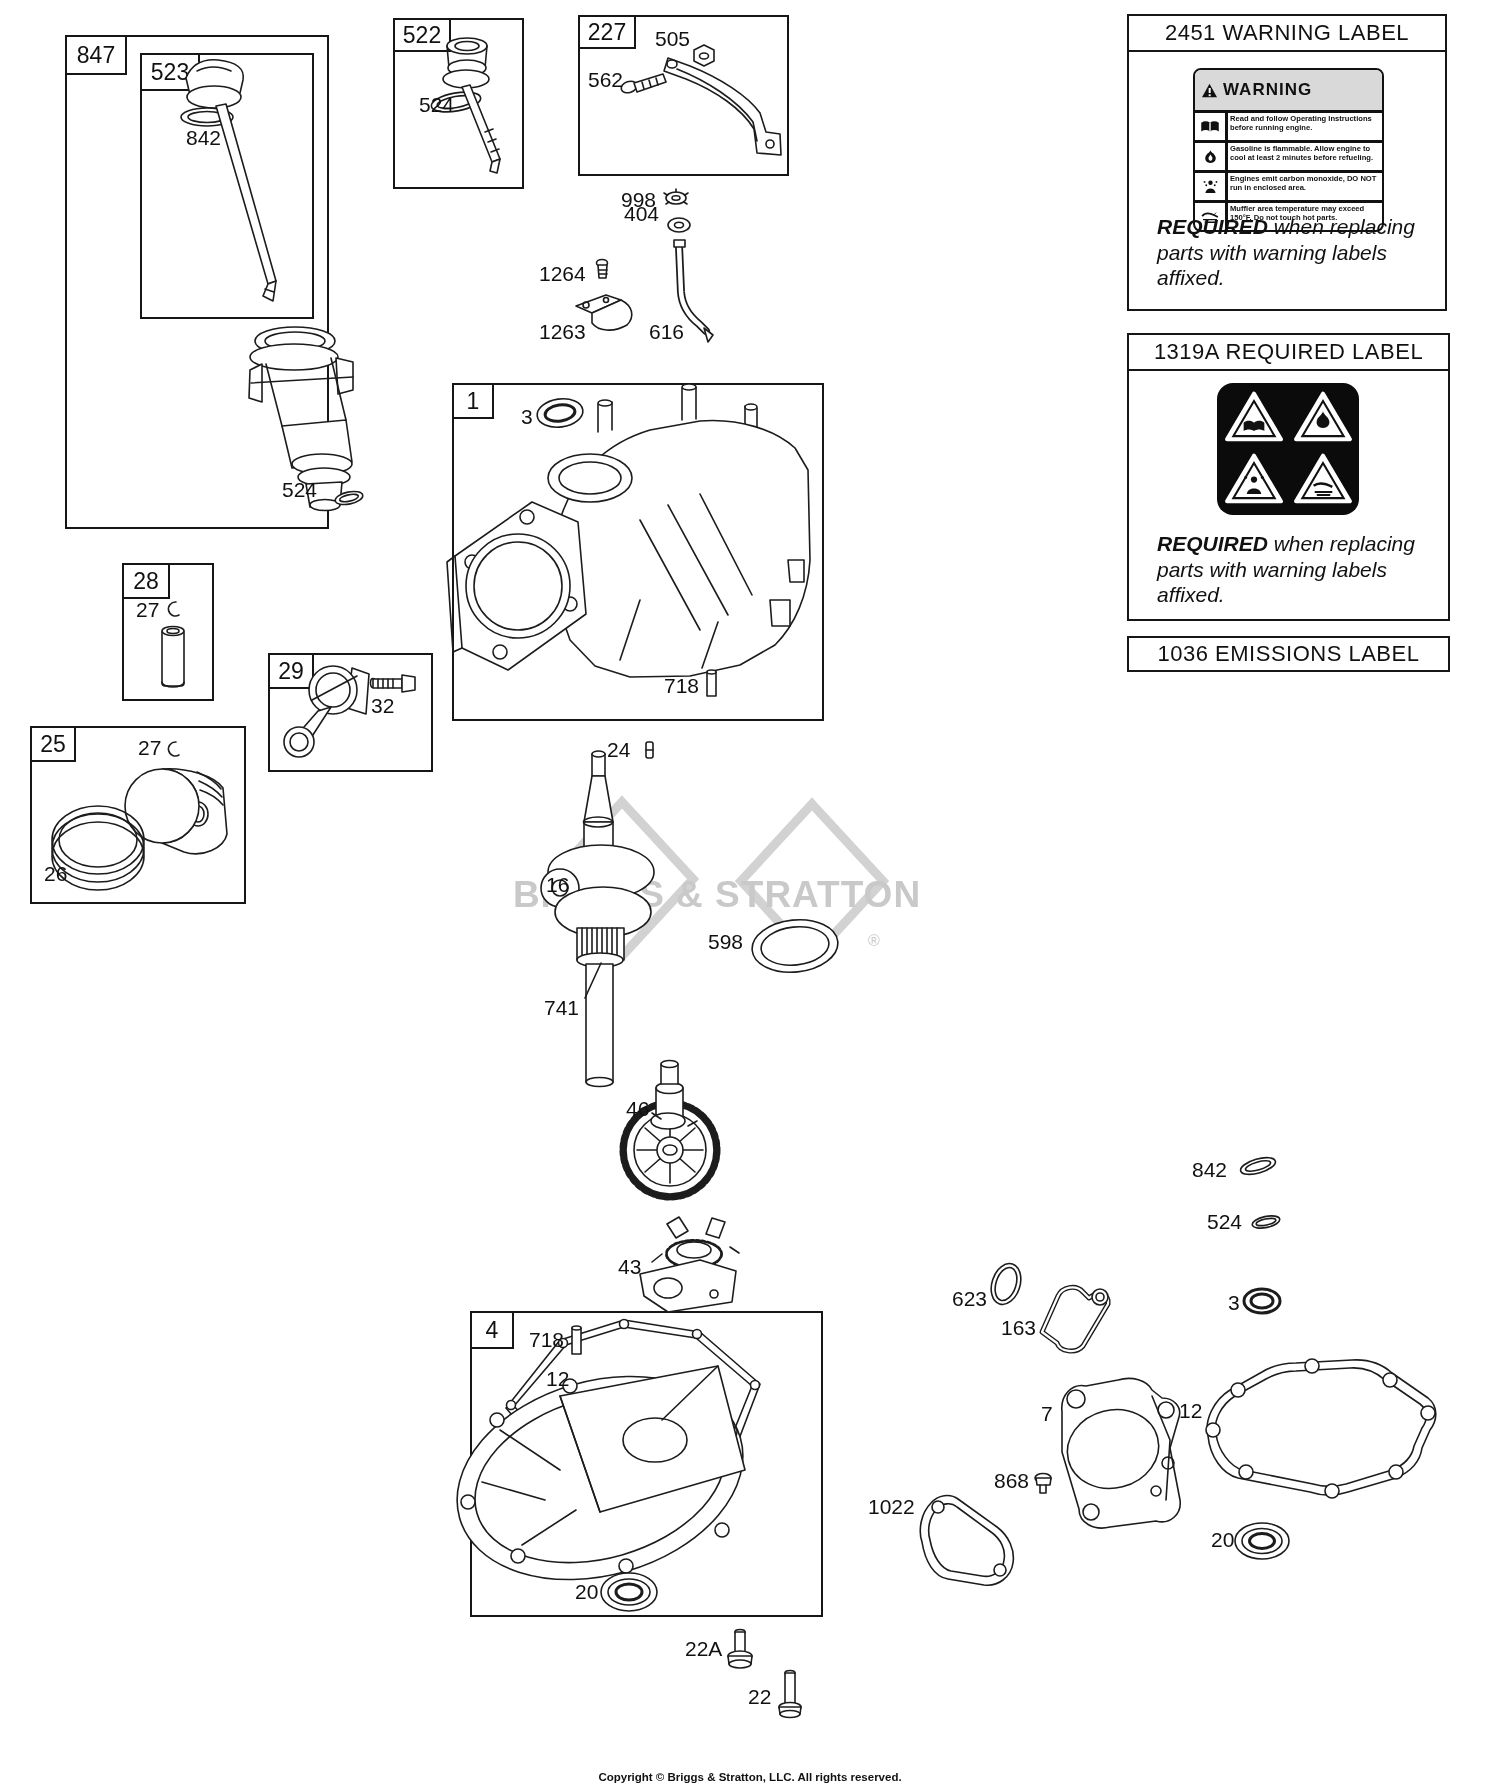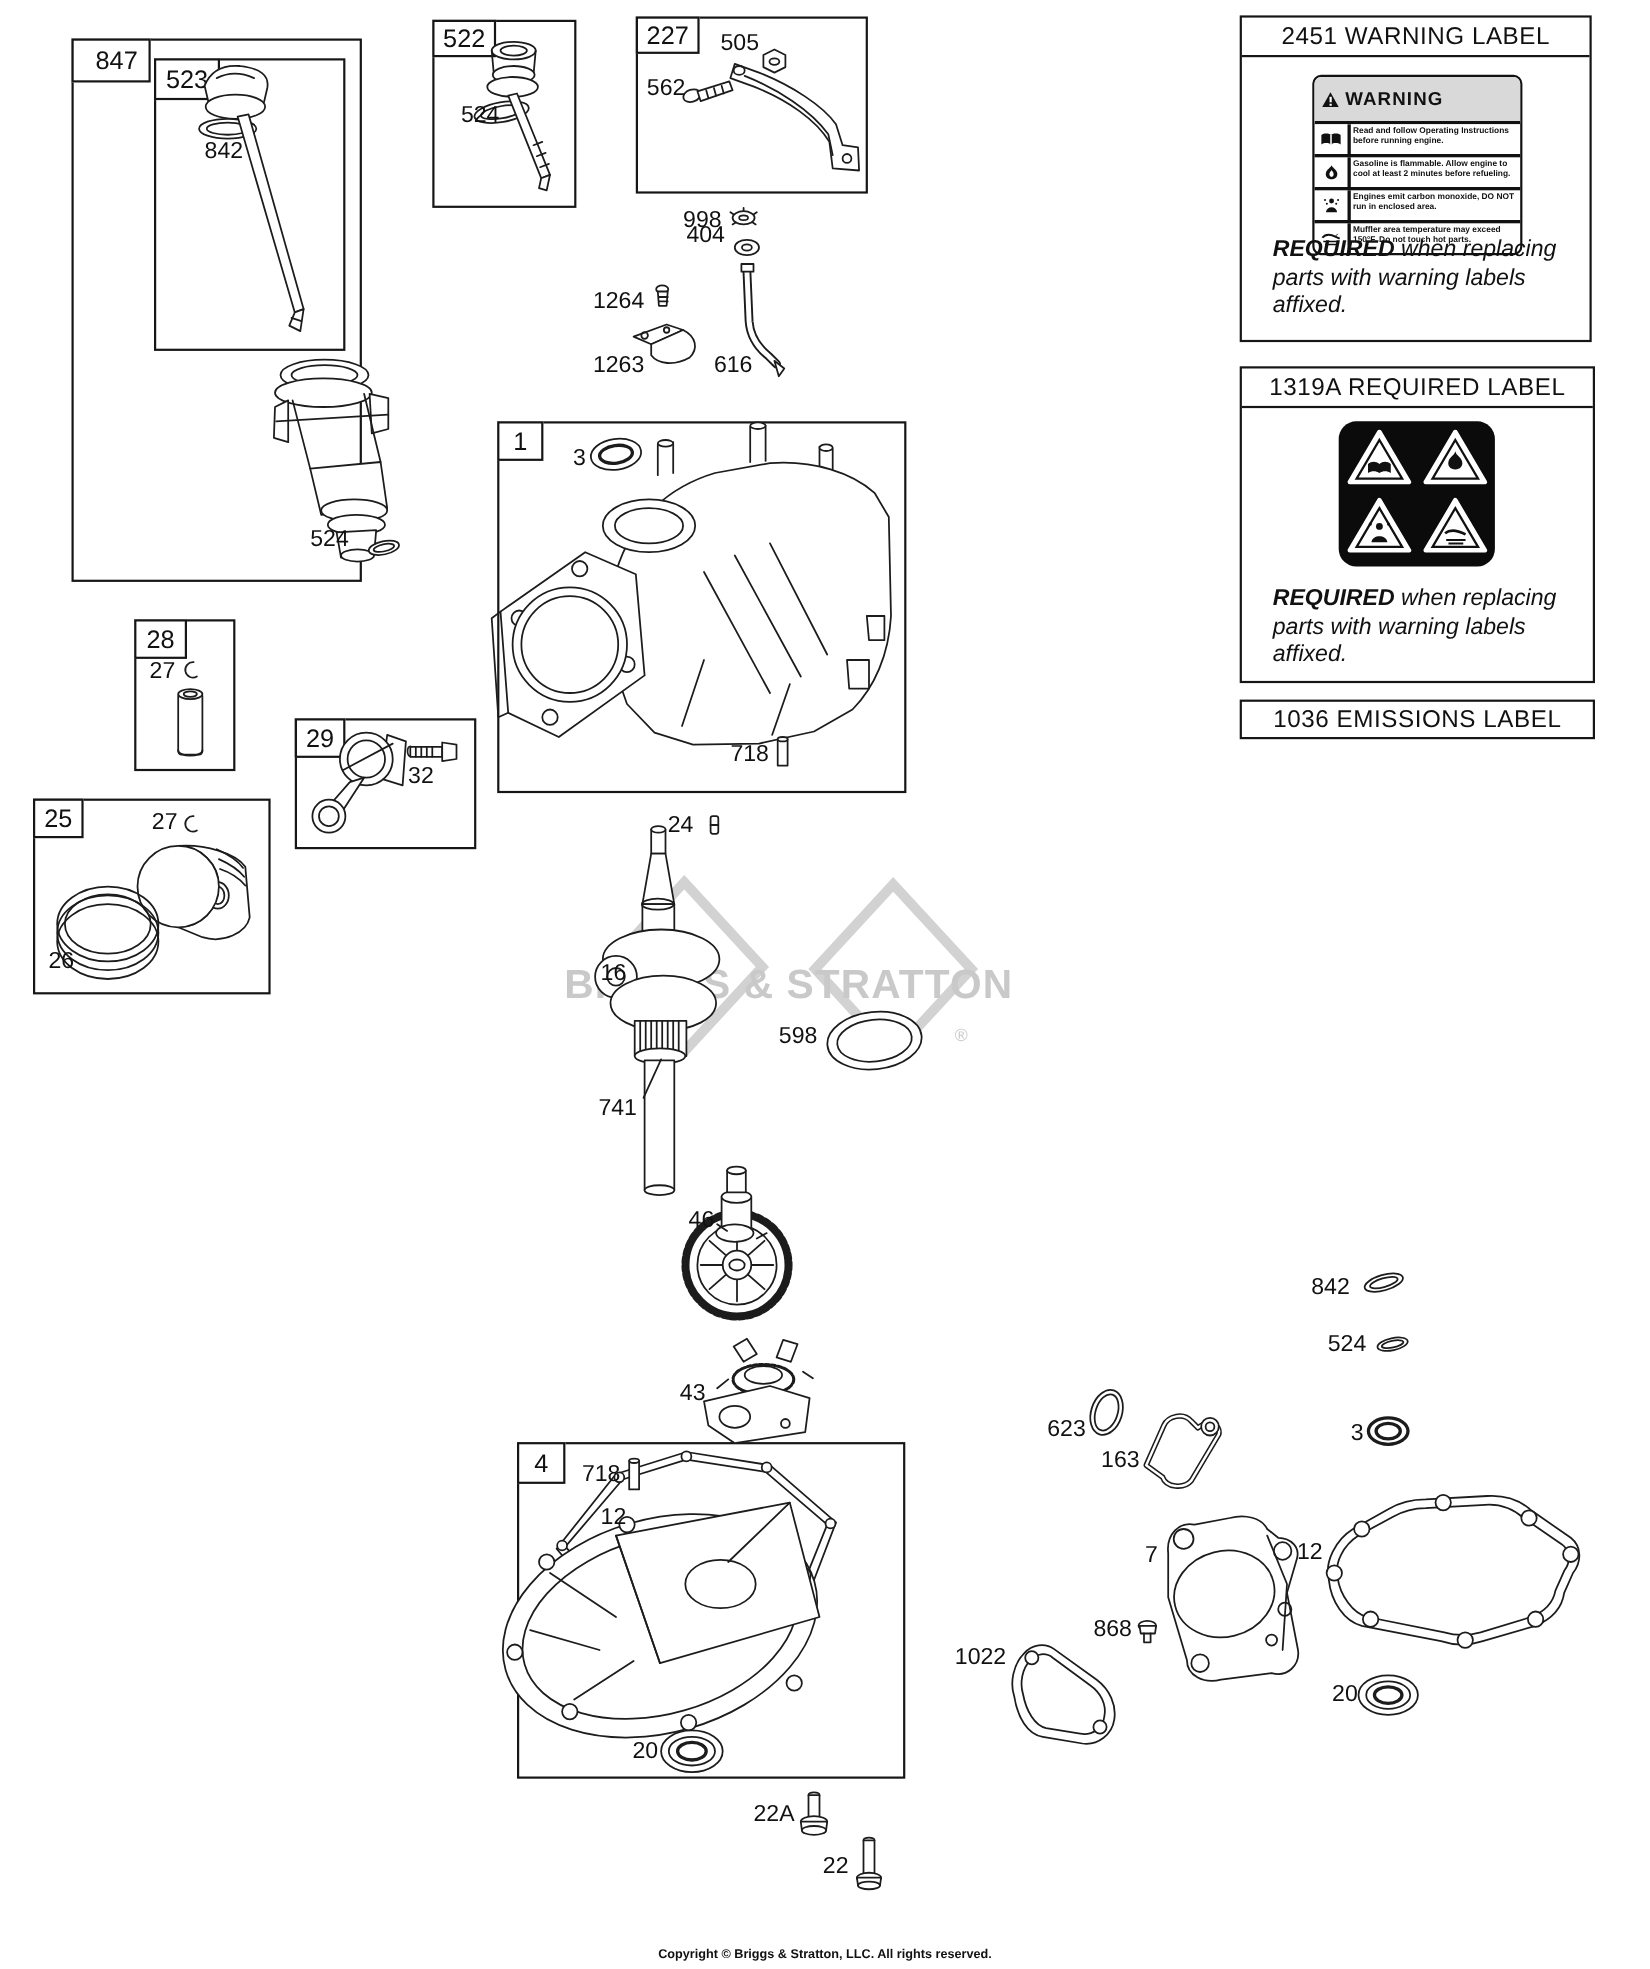--- a/index.html
+++ b/index.html
@@ -37,21 +37,21 @@
   <svg width="1500" height="1790" style="position:absolute;left:0;top:0" viewBox="0 0 1500 1790">
     <g stroke="#d2d2d2" stroke-width="9" fill="none">
       <polygon points="622,802 693,879 622,956 551,879"></polygon>
       <polygon points="812,804 883,881 812,958 741,881"></polygon>
     </g>
     <text x="717" y="907" text-anchor="middle" font-size="37" font-weight="bold" fill="#c9c9c9" letter-spacing="1">BRIGGS &amp; STRATTON</text>
     <text x="868" y="946" font-size="16" fill="#c9c9c9">®</text>
   </svg>
 
   <div class="pbox" style="left:65px;top:35px;width:260px;height:490px;">
-    <div class="ptab" style="width:58px;height:36px;padding-left:10px;">
+    <div class="ptab" style="width:58px;height:36px;">
         <span>847</span>
       </div>
   </div>
   <div class="pbox" style="left:140px;top:53px;width:170px;height:262px;">
     <div class="ptab" style="width:56px;height:34px;">
         <span>523</span>
       </div>
   </div>
   <div class="pbox" style="left:393px;top:18px;width:127px;height:167px;">
     <div class="ptab" style="width:54px;height:30px;">

